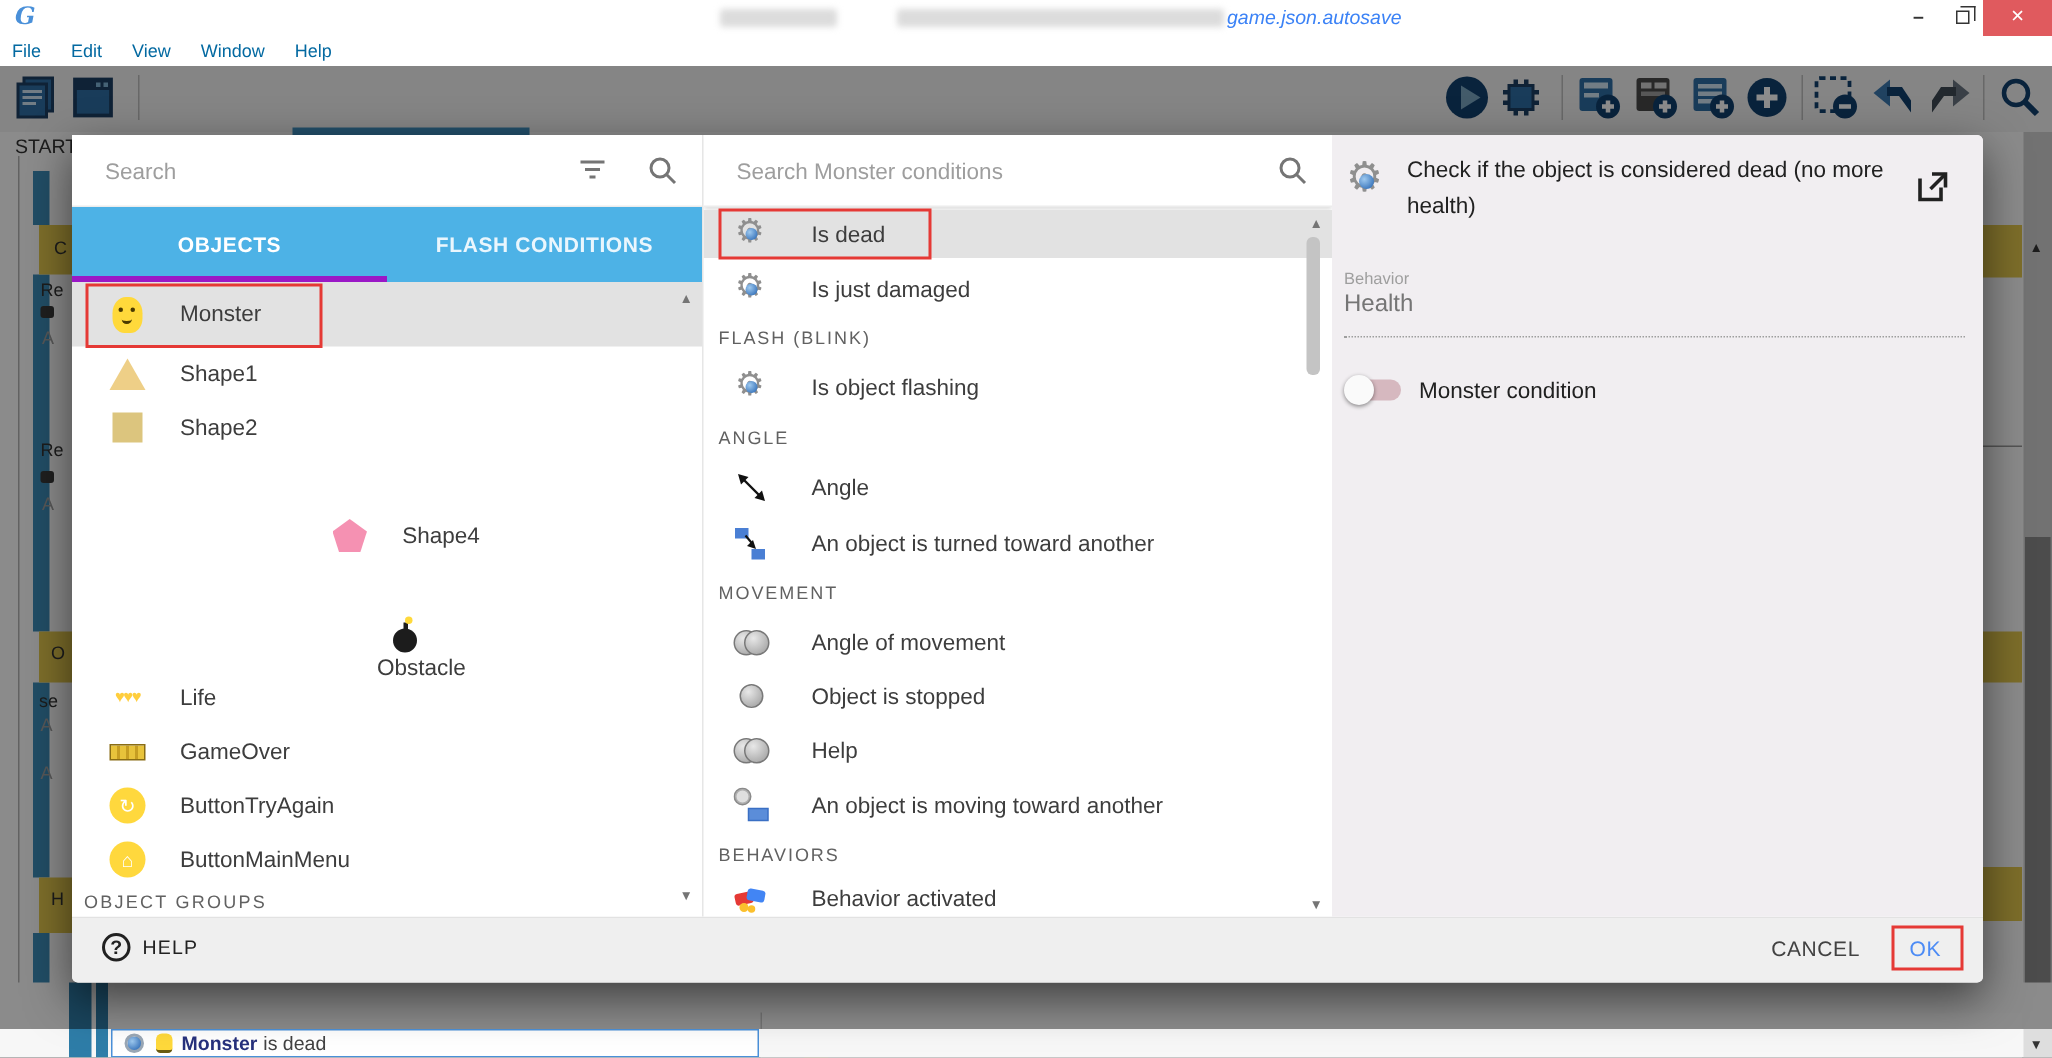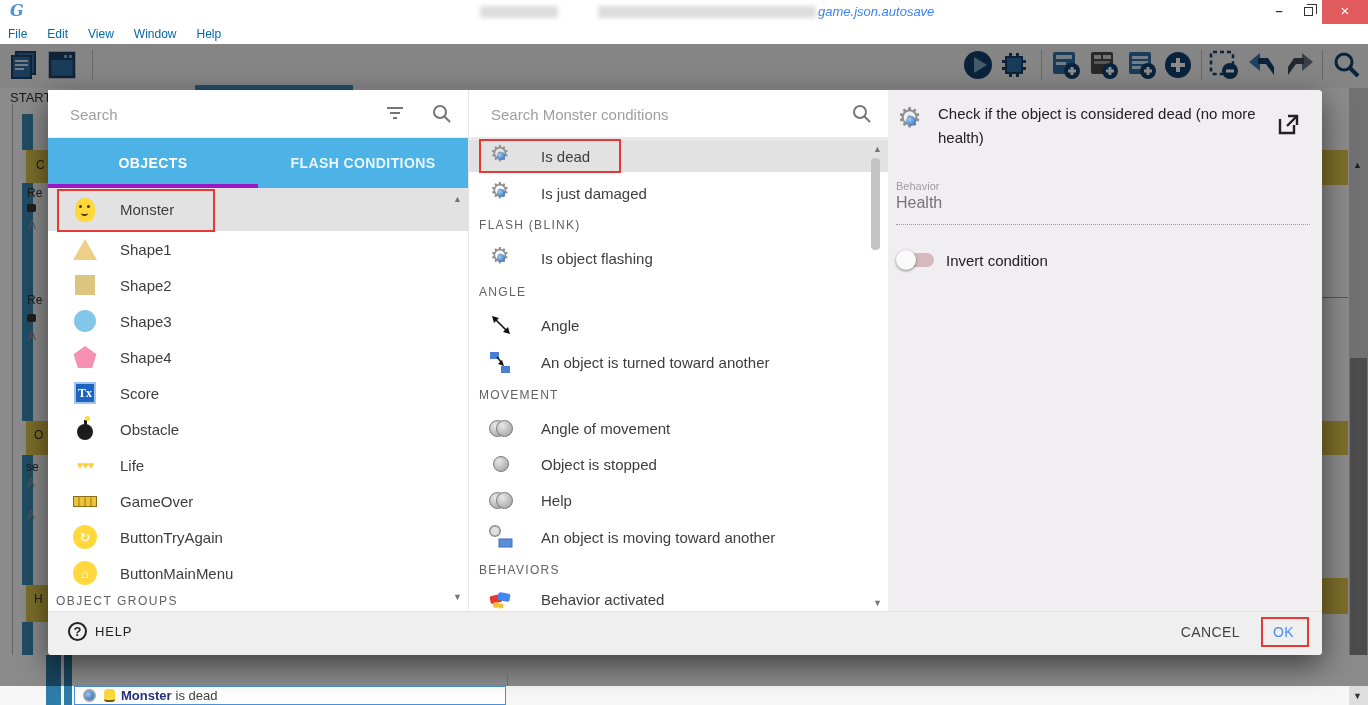--- a/index.html
+++ b/index.html
@@ -390,39 +390,27 @@
               <span class="ic-tri"></span>
             </span>
           <span class="lbl">Shape1</span>
         </div>
         <div class="lrow" style="top:177px;height:36px;">
           <span class="oicon">
               <span class="ic-sq"></span>
             </span>
           <span class="lbl">Shape2</span>
         </div>
-        <div class="lrow" style="top:213px;height:36px;">
-          <span class="oicon">
-              <span class="ic-circ"></span>
-            </span>
-          <span class="lbl">Shape3</span>
-        </div>
-        <div class="lrow" style="top:249px;height:36px;">
+        <div class="lrow" style="top:249px;height:36px;justify-content:center;">
           <span class="oicon">
               <span class="ic-pent"></span>
             </span>
           <span class="lbl">Shape4</span>
         </div>
-        <div class="lrow" style="top:285px;height:36px;">
-          <span class="oicon">
-              <span class="ic-score">Tx</span>
-            </span>
-          <span class="lbl">Score</span>
-        </div>
-        <div class="lrow" style="top:321px;height:36px;">
+        <div class="lrow" style="top:321px;height:36px;flex-direction:column;">
           <span class="oicon">
               <span class="ic-bomb"></span>
             </span>
           <span class="lbl">Obstacle</span>
         </div>
         <div class="lrow" style="top:357px;height:36px;">
           <span class="oicon">
               <span class="ic-life">♥♥♥</span>
             </span>
           <span class="lbl">Life</span>
@@ -567,21 +555,21 @@
               <path d="M12 4 L21 4 L21 13" fill="none" stroke="#212121" stroke-width="2.4"></path>
               <line x1="21" y1="4" x2="11" y2="14" stroke="#212121" stroke-width="2.4"></line>
             </svg>
         </span>
         <div class="rp-label">Behavior</div>
         <div class="rp-value">Health</div>
         <div class="rp-dotline"></div>
         <div class="toggle">
             <span class="knob"></span>
           </div>
-        <div class="rp-invert">Invert condition</div>
+        <div class="rp-invert">Monster condition</div>
       </div>
 
       <div class="dfooter">
         <div class="help-btn">
           <span class="help-circle">?</span>
           <span class="help-txt">HELP</span>
         </div>
         <div class="cancel-btn">CANCEL</div>
         <div class="ok-btn">OK</div>
       </div>

